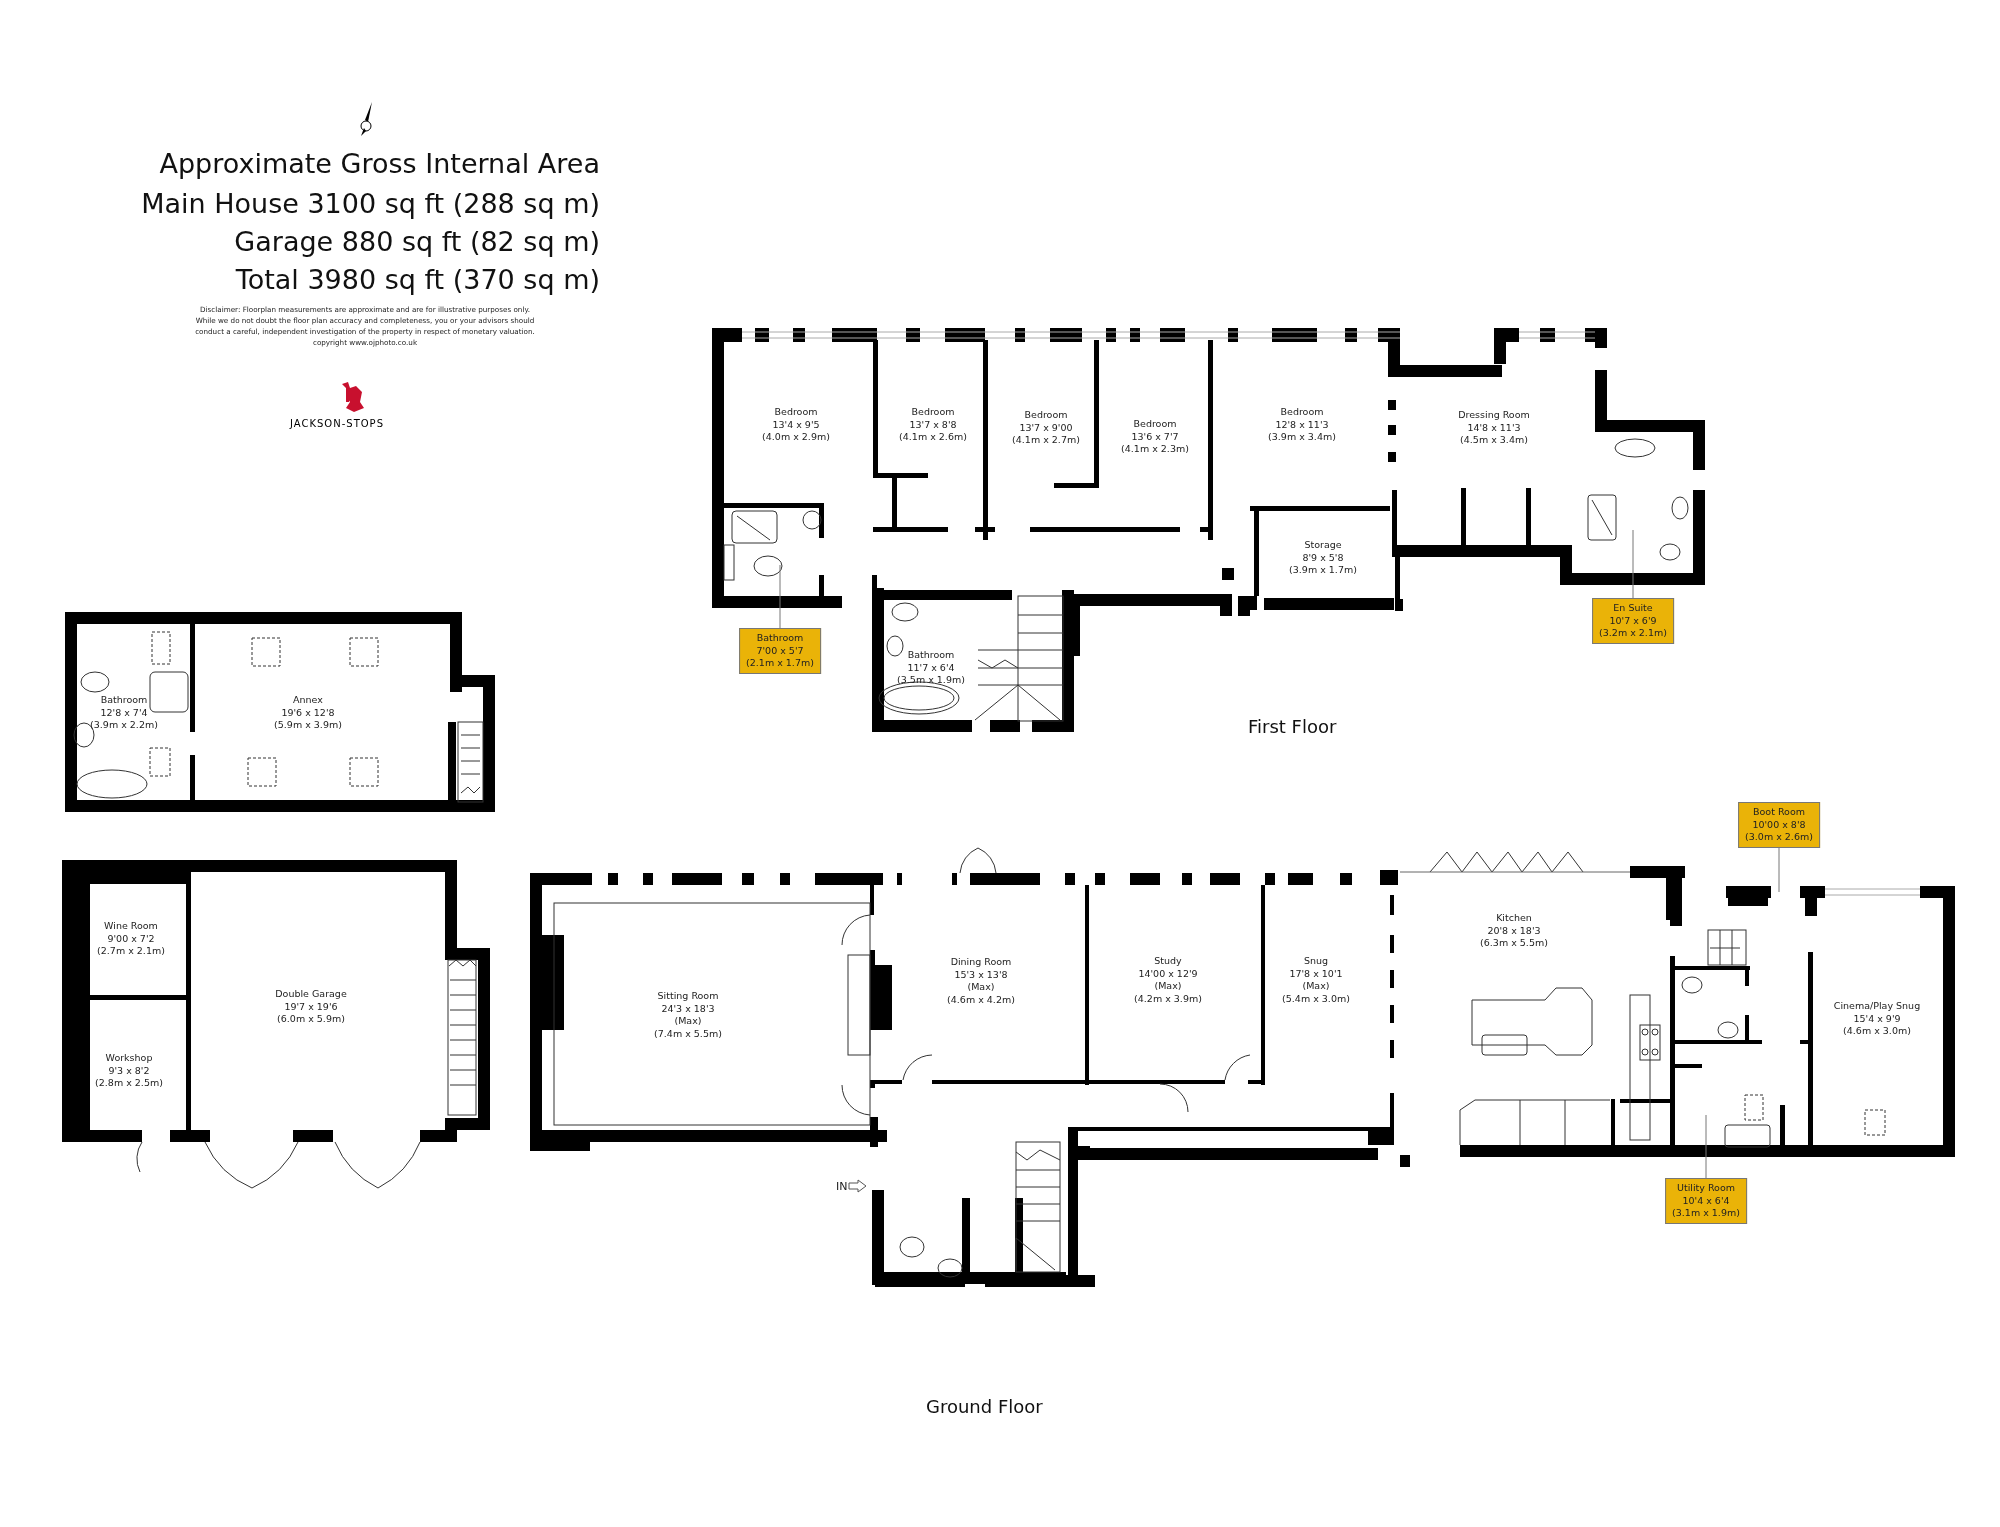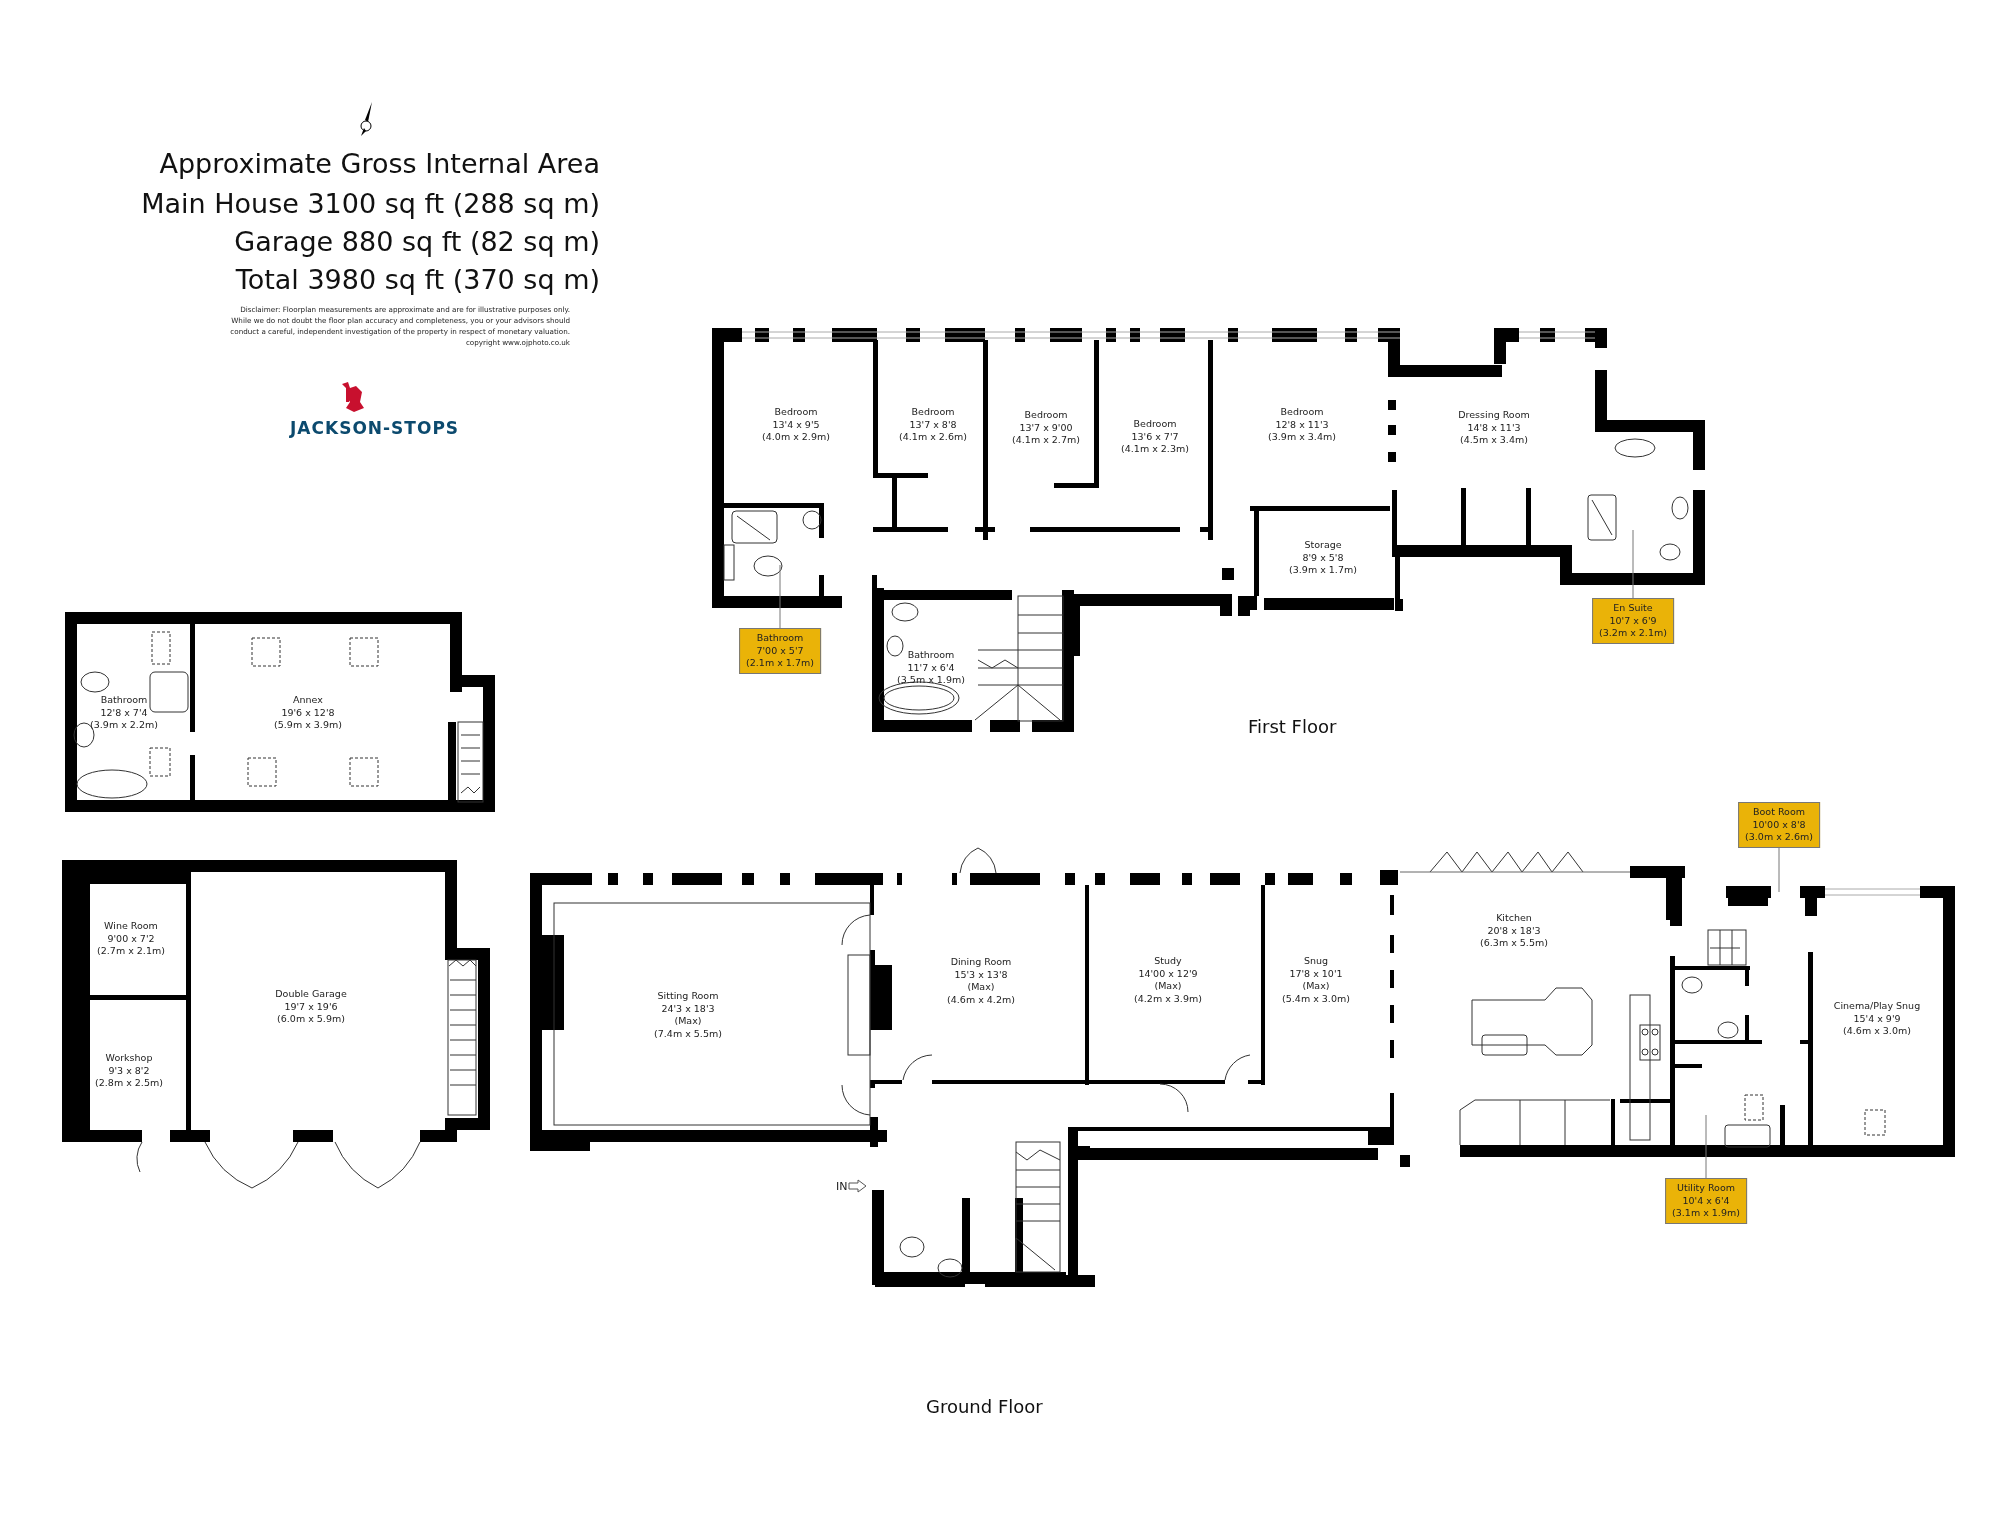--- a/index.html
+++ b/index.html
@@ -1,21 +1,21 @@
 <!DOCTYPE html>
 <html><head>
   <meta charset="utf-8">
   <style>
     html, body { margin: 0; padding: 0; background: #ffffff; }
     body { width: 2000px; height: 1527px; position: relative; overflow: hidden; font-family: "DejaVu Sans", sans-serif; color: #111; }
     .abs { position: absolute; }
     .hdr { position: absolute; left: 120px; width: 480px; text-align: right; font-family: "DejaVu Sans", sans-serif; color: #111; white-space: nowrap; }
     .hdr-line { font-size: 27px; line-height: 38px; }
-    .disclaimer { position: absolute; left: 160px; width: 410px; top: 304px; text-align: right; font-size: 7.2px; line-height: 11px; color: #222; }
-    .logo-text { position: absolute; left: 290px; top: 418px; font-size: 17px; font-weight: bold; letter-spacing: 1px; color: #0c4a6e; }
+    .disclaimer { position: absolute; left: 160px; width: 410px; top: 304px; text-align: center; font-size: 7.2px; line-height: 11px; color: #222; }
+    .logo-text { position: absolute; left: 290px; top: 418px; font-size: 10px; font-weight: normal; letter-spacing: 1px; color: #000000; }
     .floor-title { position: absolute; font-size: 18px; color: #111; }
     svg.plan { position: absolute; left: 0; top: 0; }
     .lbl { position: absolute; text-align: center; font-size: 9.5px; line-height: 12.5px; color: #222; white-space: nowrap; transform: translateX(-50%); }
     .lbl-box { position: absolute; border: 1px solid #777; background: #eab308; text-align: center; font-size: 9.5px; line-height: 12.5px; color: #222; padding: 3px 6px; white-space: nowrap; transform: translateX(-50%); }
     .in-label { position: absolute; font-size: 11px; color: #222; }
   </style>
 </head>
 <body>
 
 <div class="abs" style="left:352px;top:100px;width:30px;height:40px;">

